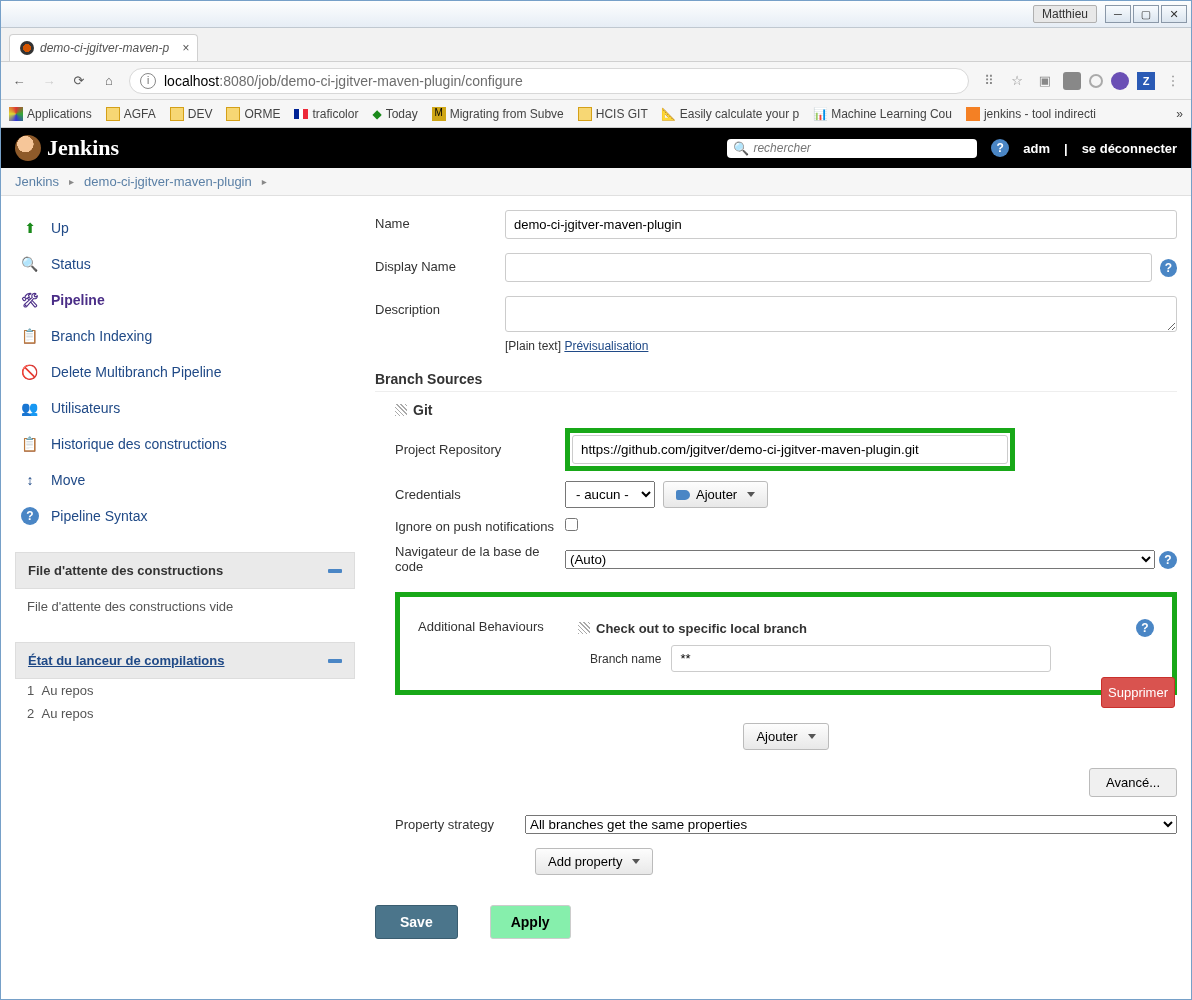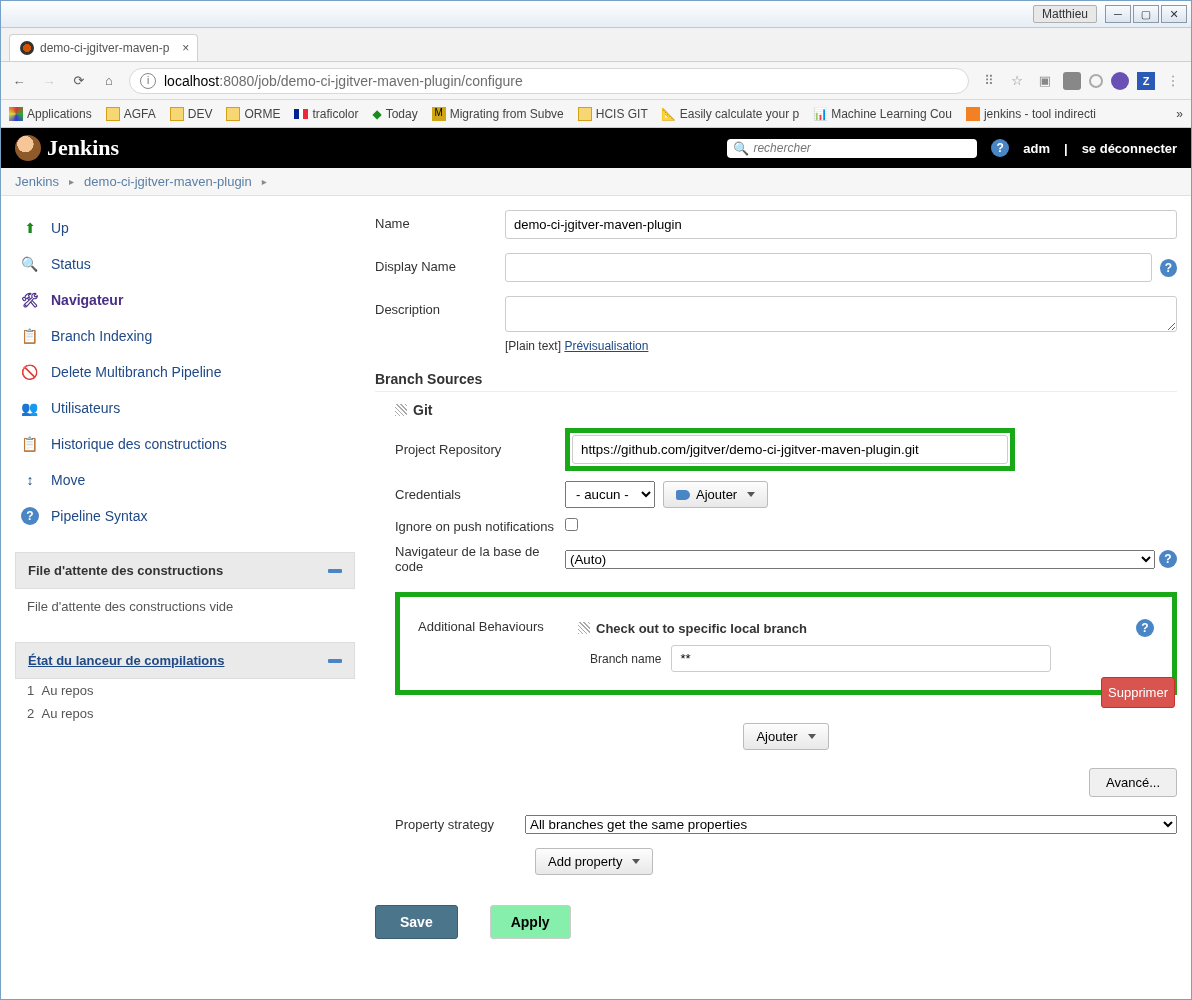--- a/index.html
+++ b/index.html
@@ -2,21 +2,21 @@
 <html><head>
 <meta charset="utf-8">
 <style>
 * { box-sizing: border-box; margin: 0; padding: 0; }
 body { font-family: Helvetica, Arial, sans-serif; font-size: 13px; background: #dce4ec; color: #333; }
 .window { background: #fff; width: 1192px; height: 1000px; border: 1px solid #76a0c8; position: relative; }
 .titlebar { height: 27px; background: linear-gradient(#fdfefe,#e6edf5); display: flex; align-items: center; justify-content: flex-end; padding: 0 4px; border-bottom: 1px solid #c0c8d0; }
 .titlebar .user-pill { background: #e8e8e8; border: 1px solid #b0b0b0; padding: 1px 8px; font-size: 12px; margin-right: 6px; border-radius: 2px; }
 .winbtn { width: 26px; height: 18px; border: 1px solid #8a98a8; margin-left: 2px; background: linear-gradient(#f8fbfe,#dbe5ef); display: inline-flex; align-items: center; justify-content: center; font-size: 11px; }
 .tabstrip { height: 34px; background: #f2f2f2; display: flex; align-items: flex-end; padding-left: 8px; border-bottom: 1px solid #d0d0d0; }
-.tab { background: #fff; border: 1px solid #d0d0d0; border-bottom: none; border-radius: 4px 4px 0 0; padding: 6px 28px 6px 10px; font-size: 12px; color: #555; display: flex; align-items: center; max-width: 190px; position: relative; }
+.tab { background: #fff; border: 1px solid #d0d0d0; border-bottom: none; border-radius: 4px 4px 0 0; padding: 6px 28px 6px 10px; font-size: 12px; color: #555; display: flex; align-items: center; max-width: 190px; position: relative; font-style: italic; }
 .tab .favicon { width: 14px; height: 14px; margin-right: 6px; }
 .tab .close { position: absolute; right: 8px; }
 .addrrow { height: 38px; background: #f6f6f6; display: flex; align-items: center; padding: 0 8px; border-bottom: 1px solid #d8d8d8; gap: 10px; }
 .navicon { width: 20px; height: 20px; display: inline-flex; align-items: center; justify-content: center; color: #5a5a5a; }
 .urlbox { flex: 1; display: flex; align-items: center; border: 1px solid #d8d8d8; border-radius: 16px; padding: 4px 10px; background: #fff; font-size: 14px; color: #333; }
 .urlbox .info { width: 16px; height: 16px; border: 1px solid #888; border-radius: 50%; display: inline-flex; align-items: center; justify-content: center; font-size: 10px; margin-right: 8px; color: #666; }
 .urlbox .host { color: #000; }
 .urlbox .path { color: #6d6d6d; }
 .addr-icons { display: flex; gap: 8px; align-items: center; }
 .addr-icons span { width: 20px; height: 20px; display: inline-flex; align-items: center; justify-content: center; color: #888; }
@@ -203,21 +203,21 @@
       <div class="navlink">
           <span class="icon" style="color:#1a8a1a;">⬆</span>
           <span>Up</span>
         </div>
       <div class="navlink">
           <span class="icon" style="color:#4a86c5;">🔍</span>
           <span>Status</span>
         </div>
       <div class="navlink active">
           <span class="icon">🛠</span>
-          <span>Navigateur</span>
+          <span>Pipeline</span>
         </div>
       <div class="navlink">
           <span class="icon">📋</span>
           <span>Branch Indexing</span>
         </div>
       <div class="navlink">
           <span class="icon" style="color:#d33;">🚫</span>
           <span>Delete Multibranch Pipeline</span>
         </div>
       <div class="navlink">
@@ -309,21 +309,21 @@
           </div>
         </div>
 
         <div class="subrow">
           <div class="slbl">Ignore on push notifications</div>
           <div class="sfld"><input type="checkbox" style=""></div>
         </div>
 
         <div class="subrow">
           <div class="slbl">Navigateur de la base de code</div>
-          <div class="sfld" style="display:flex;align-items:flex-start;gap:4px;">
+          <div class="sfld" style="display:flex;align-items:flex-end;gap:4px;">
             <select style="flex:1;"><option>(Auto)</option></select>
             <span class="helpcircle">?</span>
           </div>
         </div>
 
         <div class="behaviours-box">
           <div class="bh-row">
             <div class="bh-label">Additional Behaviours</div>
             <div class="bh-content">
               <div class="checkout-head">

